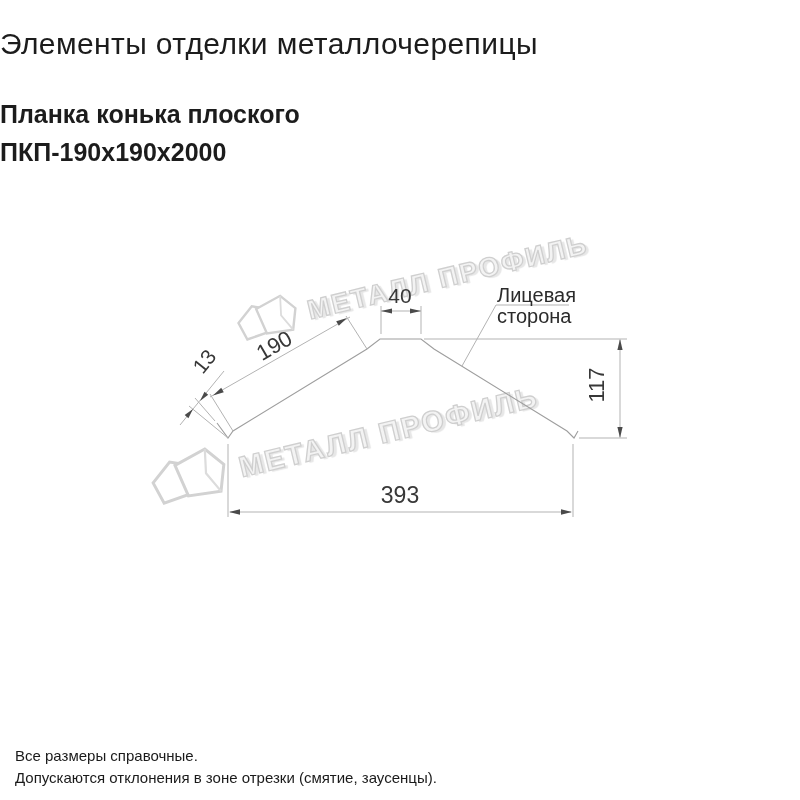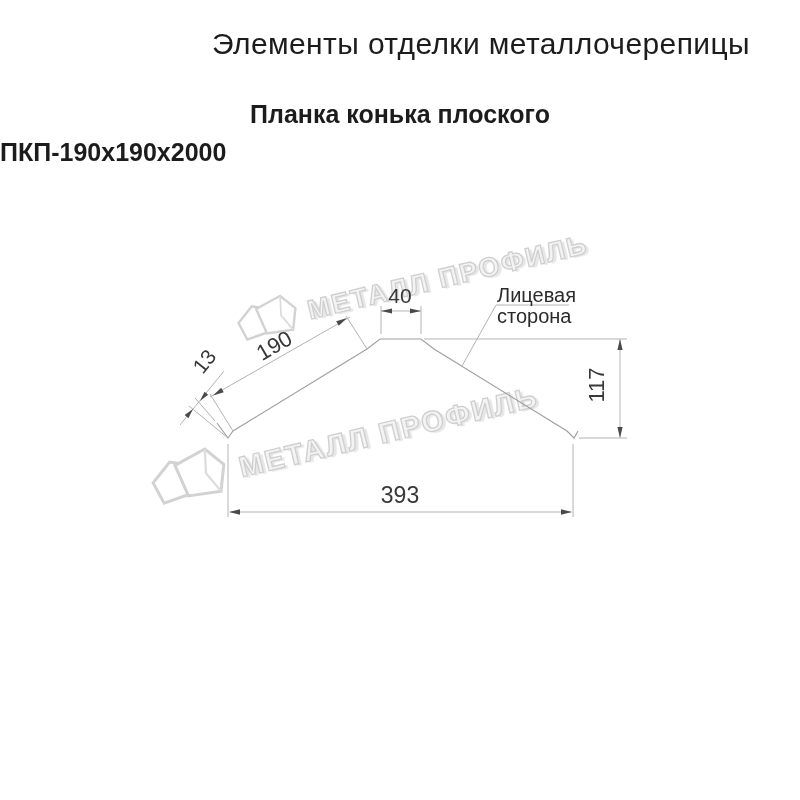--- a/index.html
+++ b/index.html
@@ -1,25 +1,25 @@
 <!DOCTYPE html>
 <html><head>
 <meta charset="utf-8">
 <style>
   html,body{margin:0;padding:0;}
   body{
     width:800px;height:800px;background:#ffffff;position:relative;overflow:hidden;
     font-family:"Liberation Sans", sans-serif;color:#1a1a1a;
   }
   .page-title{
-    position:absolute;top:27px;left:0;width:714px;text-align:right;
-    font-size:30px;font-weight:normal;letter-spacing:.4px;color:#1c1c1c;margin-left:36px;
+    position:absolute;top:27px;left:0;width:714px;text-align:left;
+    font-size:30px;font-weight:normal;letter-spacing:.4px;color:#1c1c1c;
   }
   .product-name{
-    position:absolute;top:100px;left:0;width:800px;text-align:center;
+    position:absolute;top:100px;left:0;width:800px;text-align:left;
     font-size:25px;font-weight:bold;color:#1c1c1c;
   }
   .product-code{
     position:absolute;top:138px;left:0;width:800px;
     font-size:25px;font-weight:bold;color:#1c1c1c;
   }
   .watermark{
     position:absolute;display:flex;align-items:center;
     transform-origin:left center;pointer-events:none;z-index:1;
   }
@@ -114,13 +114,15 @@
   </g>
 
   <g>
     <path class="thin" d="M 462,366 L 496,305 L 569,305"></path>
     <text class="note-text" x="497" y="302" font-size="20">Лицевая</text>
     <text class="note-text" x="497" y="323" font-size="20">сторона</text>
   </g>
 </svg>
 
 <div class="footer">
+  <div>Все размеры справочные.</div>
+  <div>Допускаются отклонения в зоне отрезки (смятие, заусенцы).</div>
 </div>
 
 </body></html>

